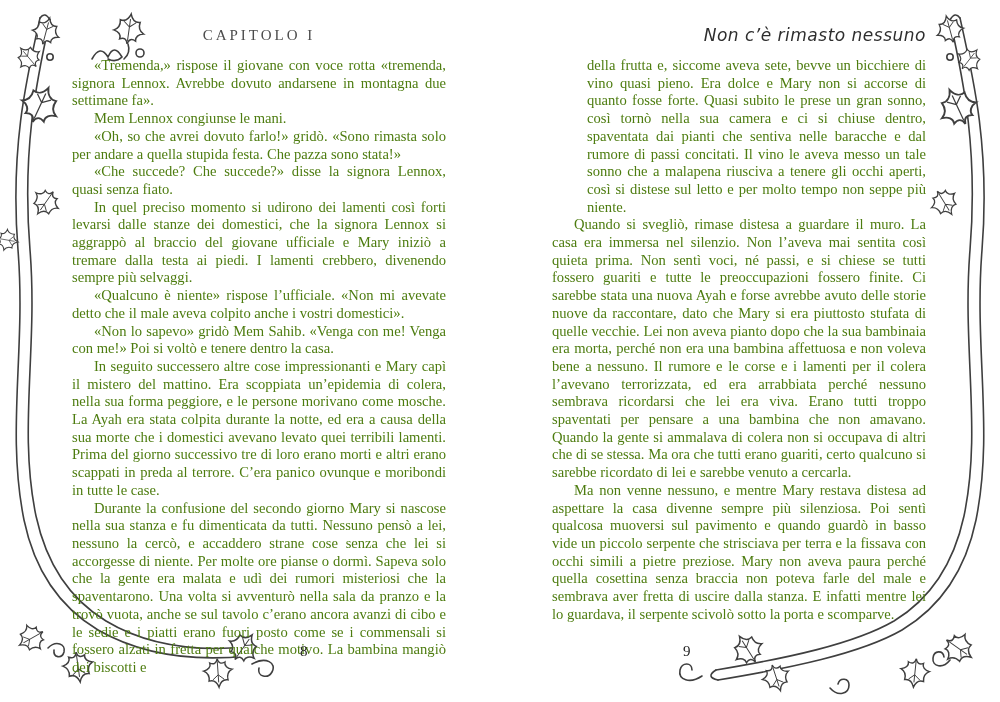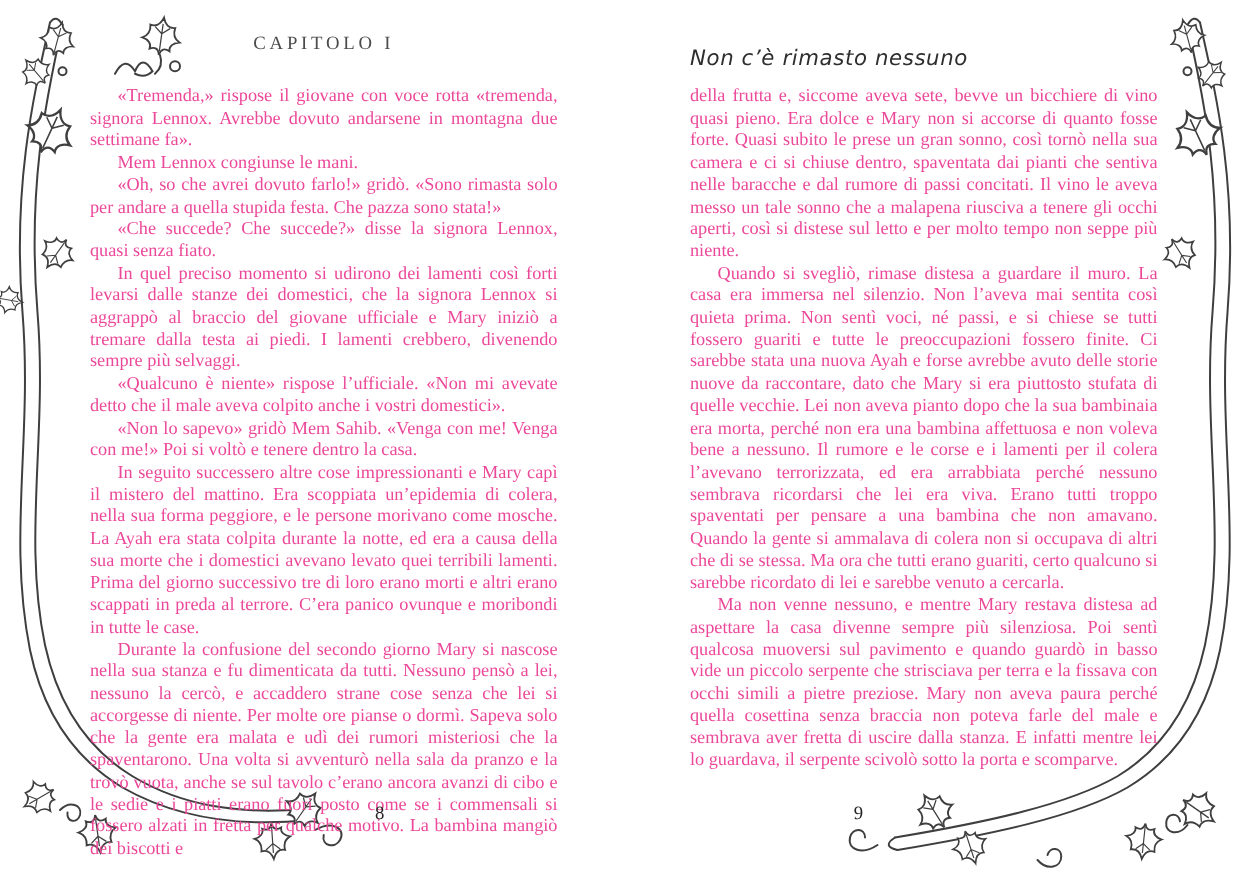--- a/index.html
+++ b/index.html
@@ -14,33 +14,33 @@
   .page { position:absolute; top:0; height:596px; }
   .page.left  { left:72px;  width:374px; }
   .page.right { left:552px; width:374px; }
 
   .chapter-header {
     position:absolute; top:27px; left:0; width:100%;
     text-align:center; font-size:15px; letter-spacing:3px;
     color:#4c4c4c;
   }
   .section-header {
-    position:absolute; top:37px; left:0; width:100%;
-    text-align:left;
+    position:absolute; top:25px; left:0; width:100%;
+    text-align:right;
     font-family:"DejaVu Sans", sans-serif; font-style:italic;
     font-size:17px; color:#2e2e2e; letter-spacing:0.5px;
   }
   .body-text {
-    position:absolute; top:69px; left:0; right:0;
+    position:absolute; top:57px; left:0; right:0;
     font-size:14.6px; line-height:17.7px;
-    text-align:justify; color:#ec4899;
+    text-align:justify; color:#4d7c0f;
     hyphens:auto; -webkit-hyphens:auto;
   }
   .body-text p { margin:0; text-indent:22px; }
-  .body-text p.continuation { text-indent:0; }
+  .body-text p.continuation { text-indent:0;margin-left:35px; }
 
   .page-number {
     position:absolute; top:643px;
     font-size:15px; color:#232323;
   }
   .page.left  .page-number { left:228px; }
   .page.right .page-number { left:131px; }
 </style>
 </head>
 <body>

